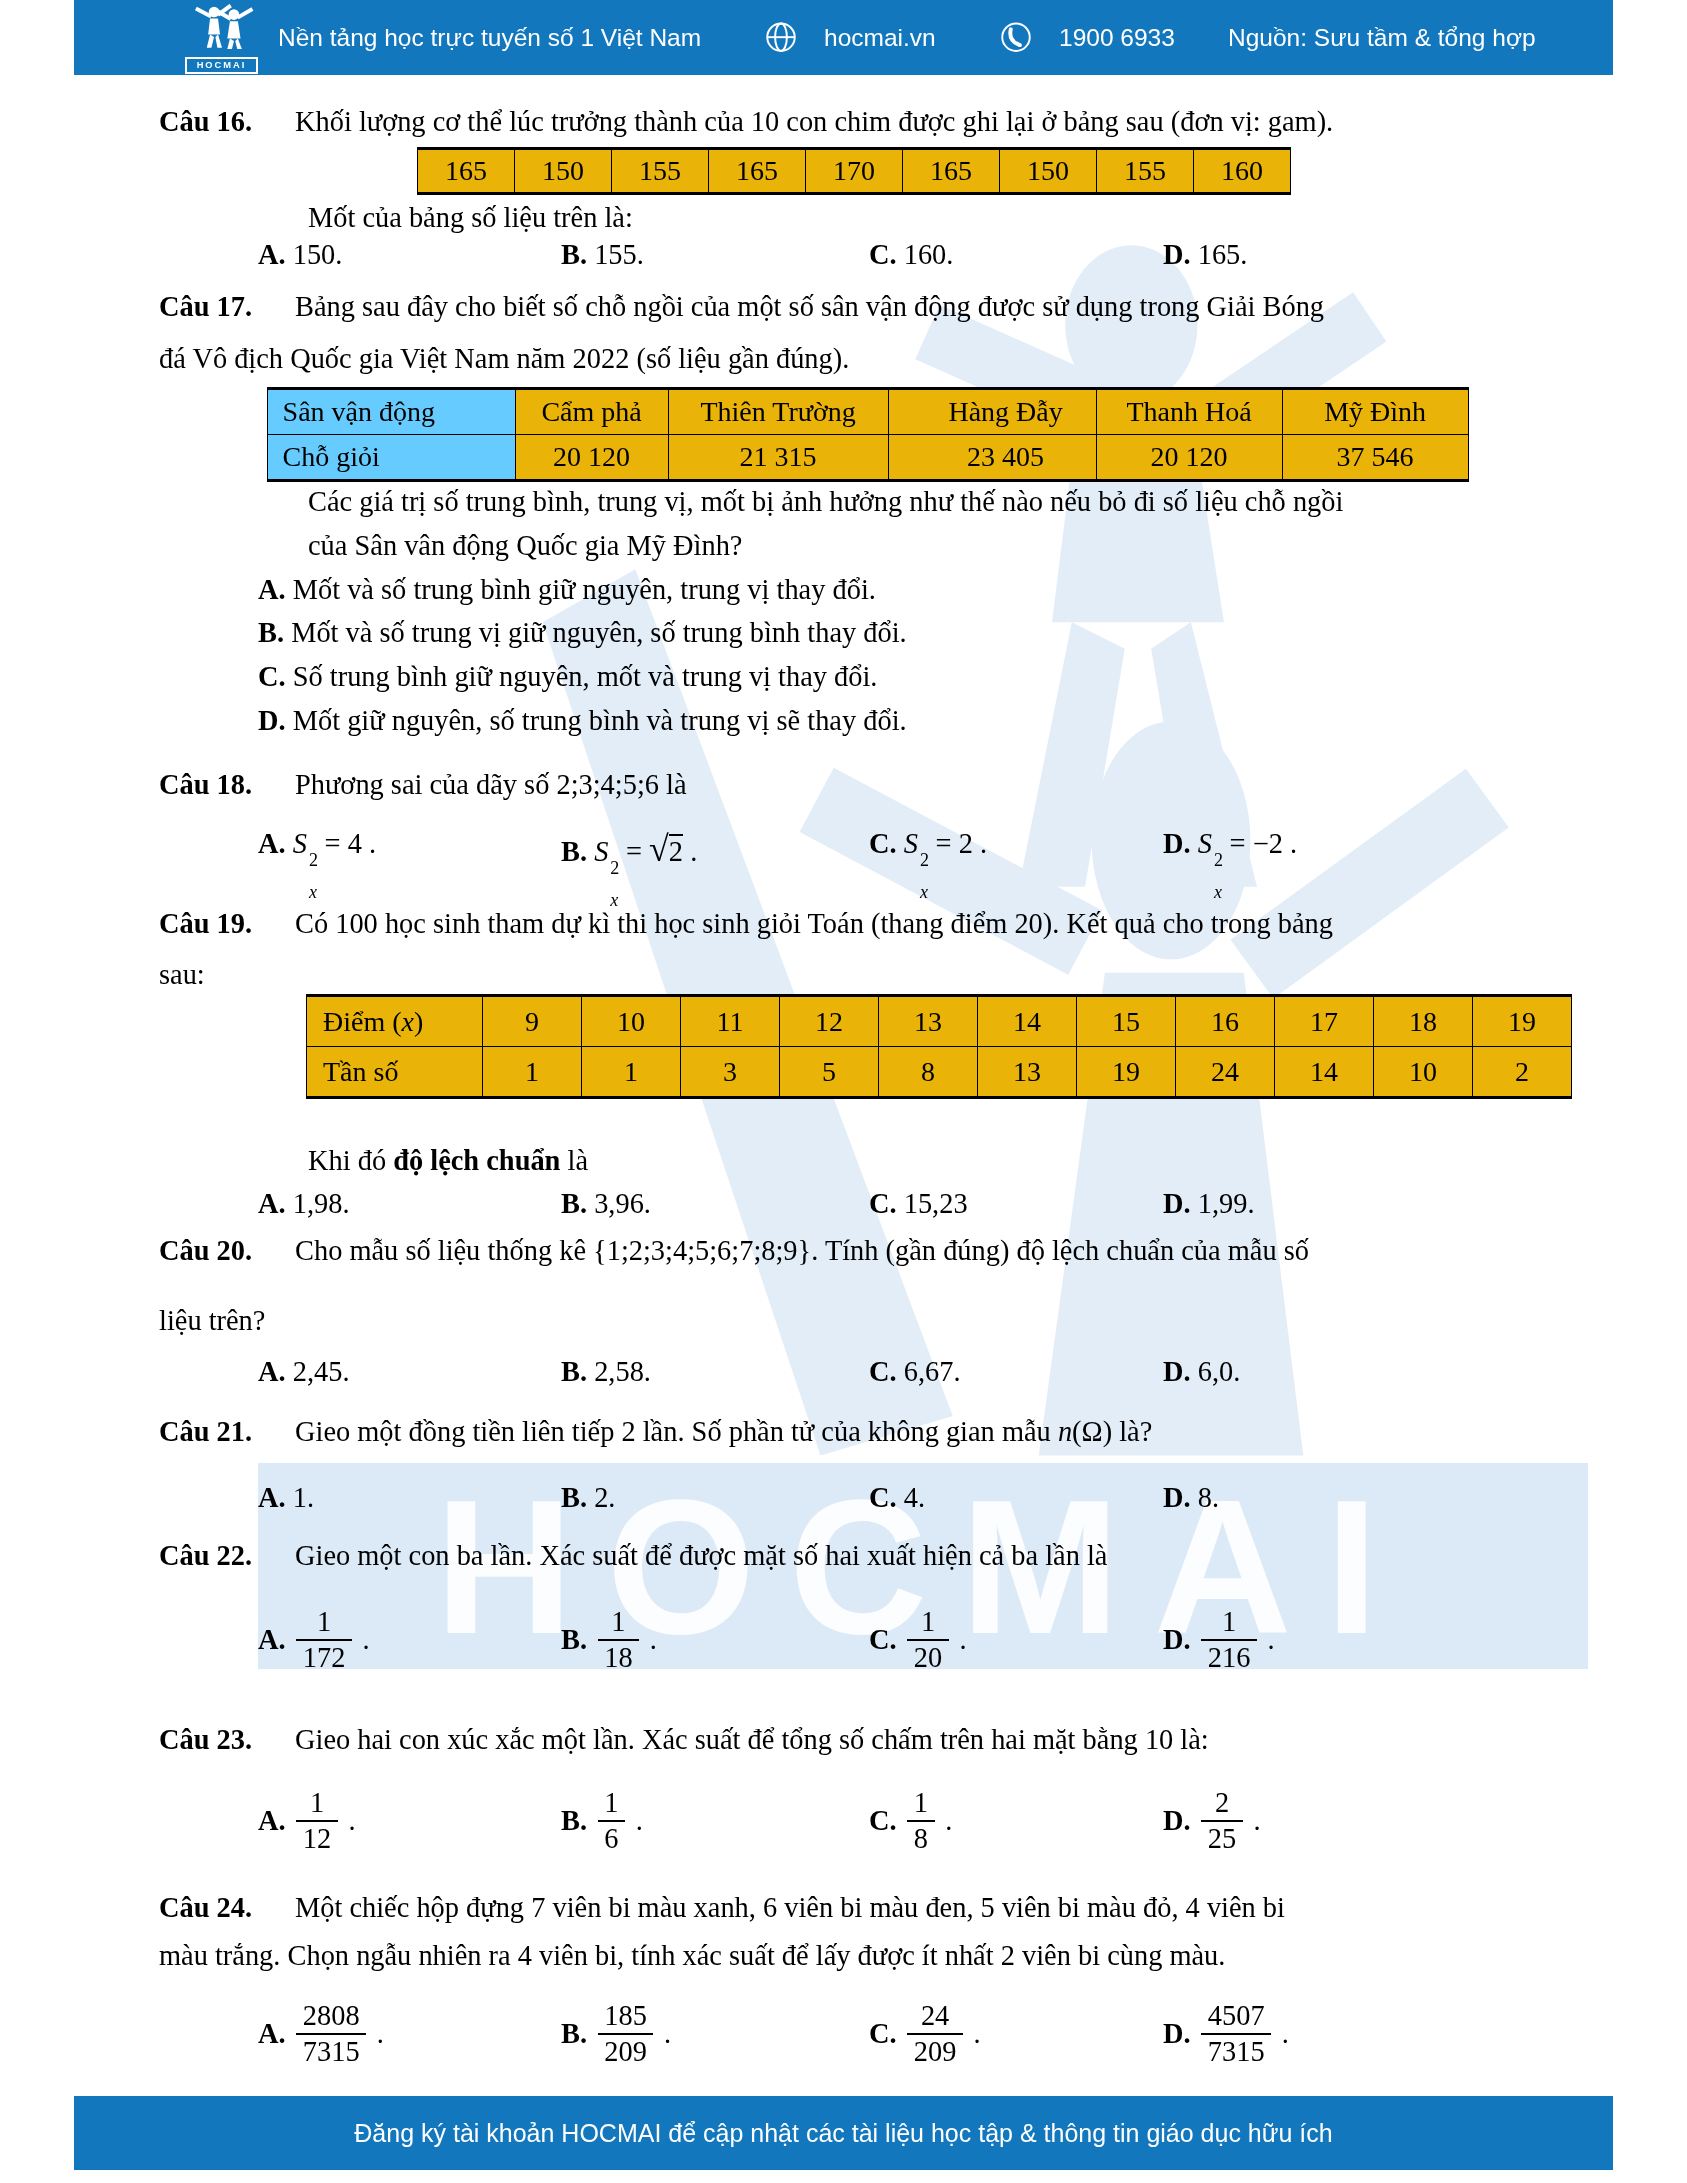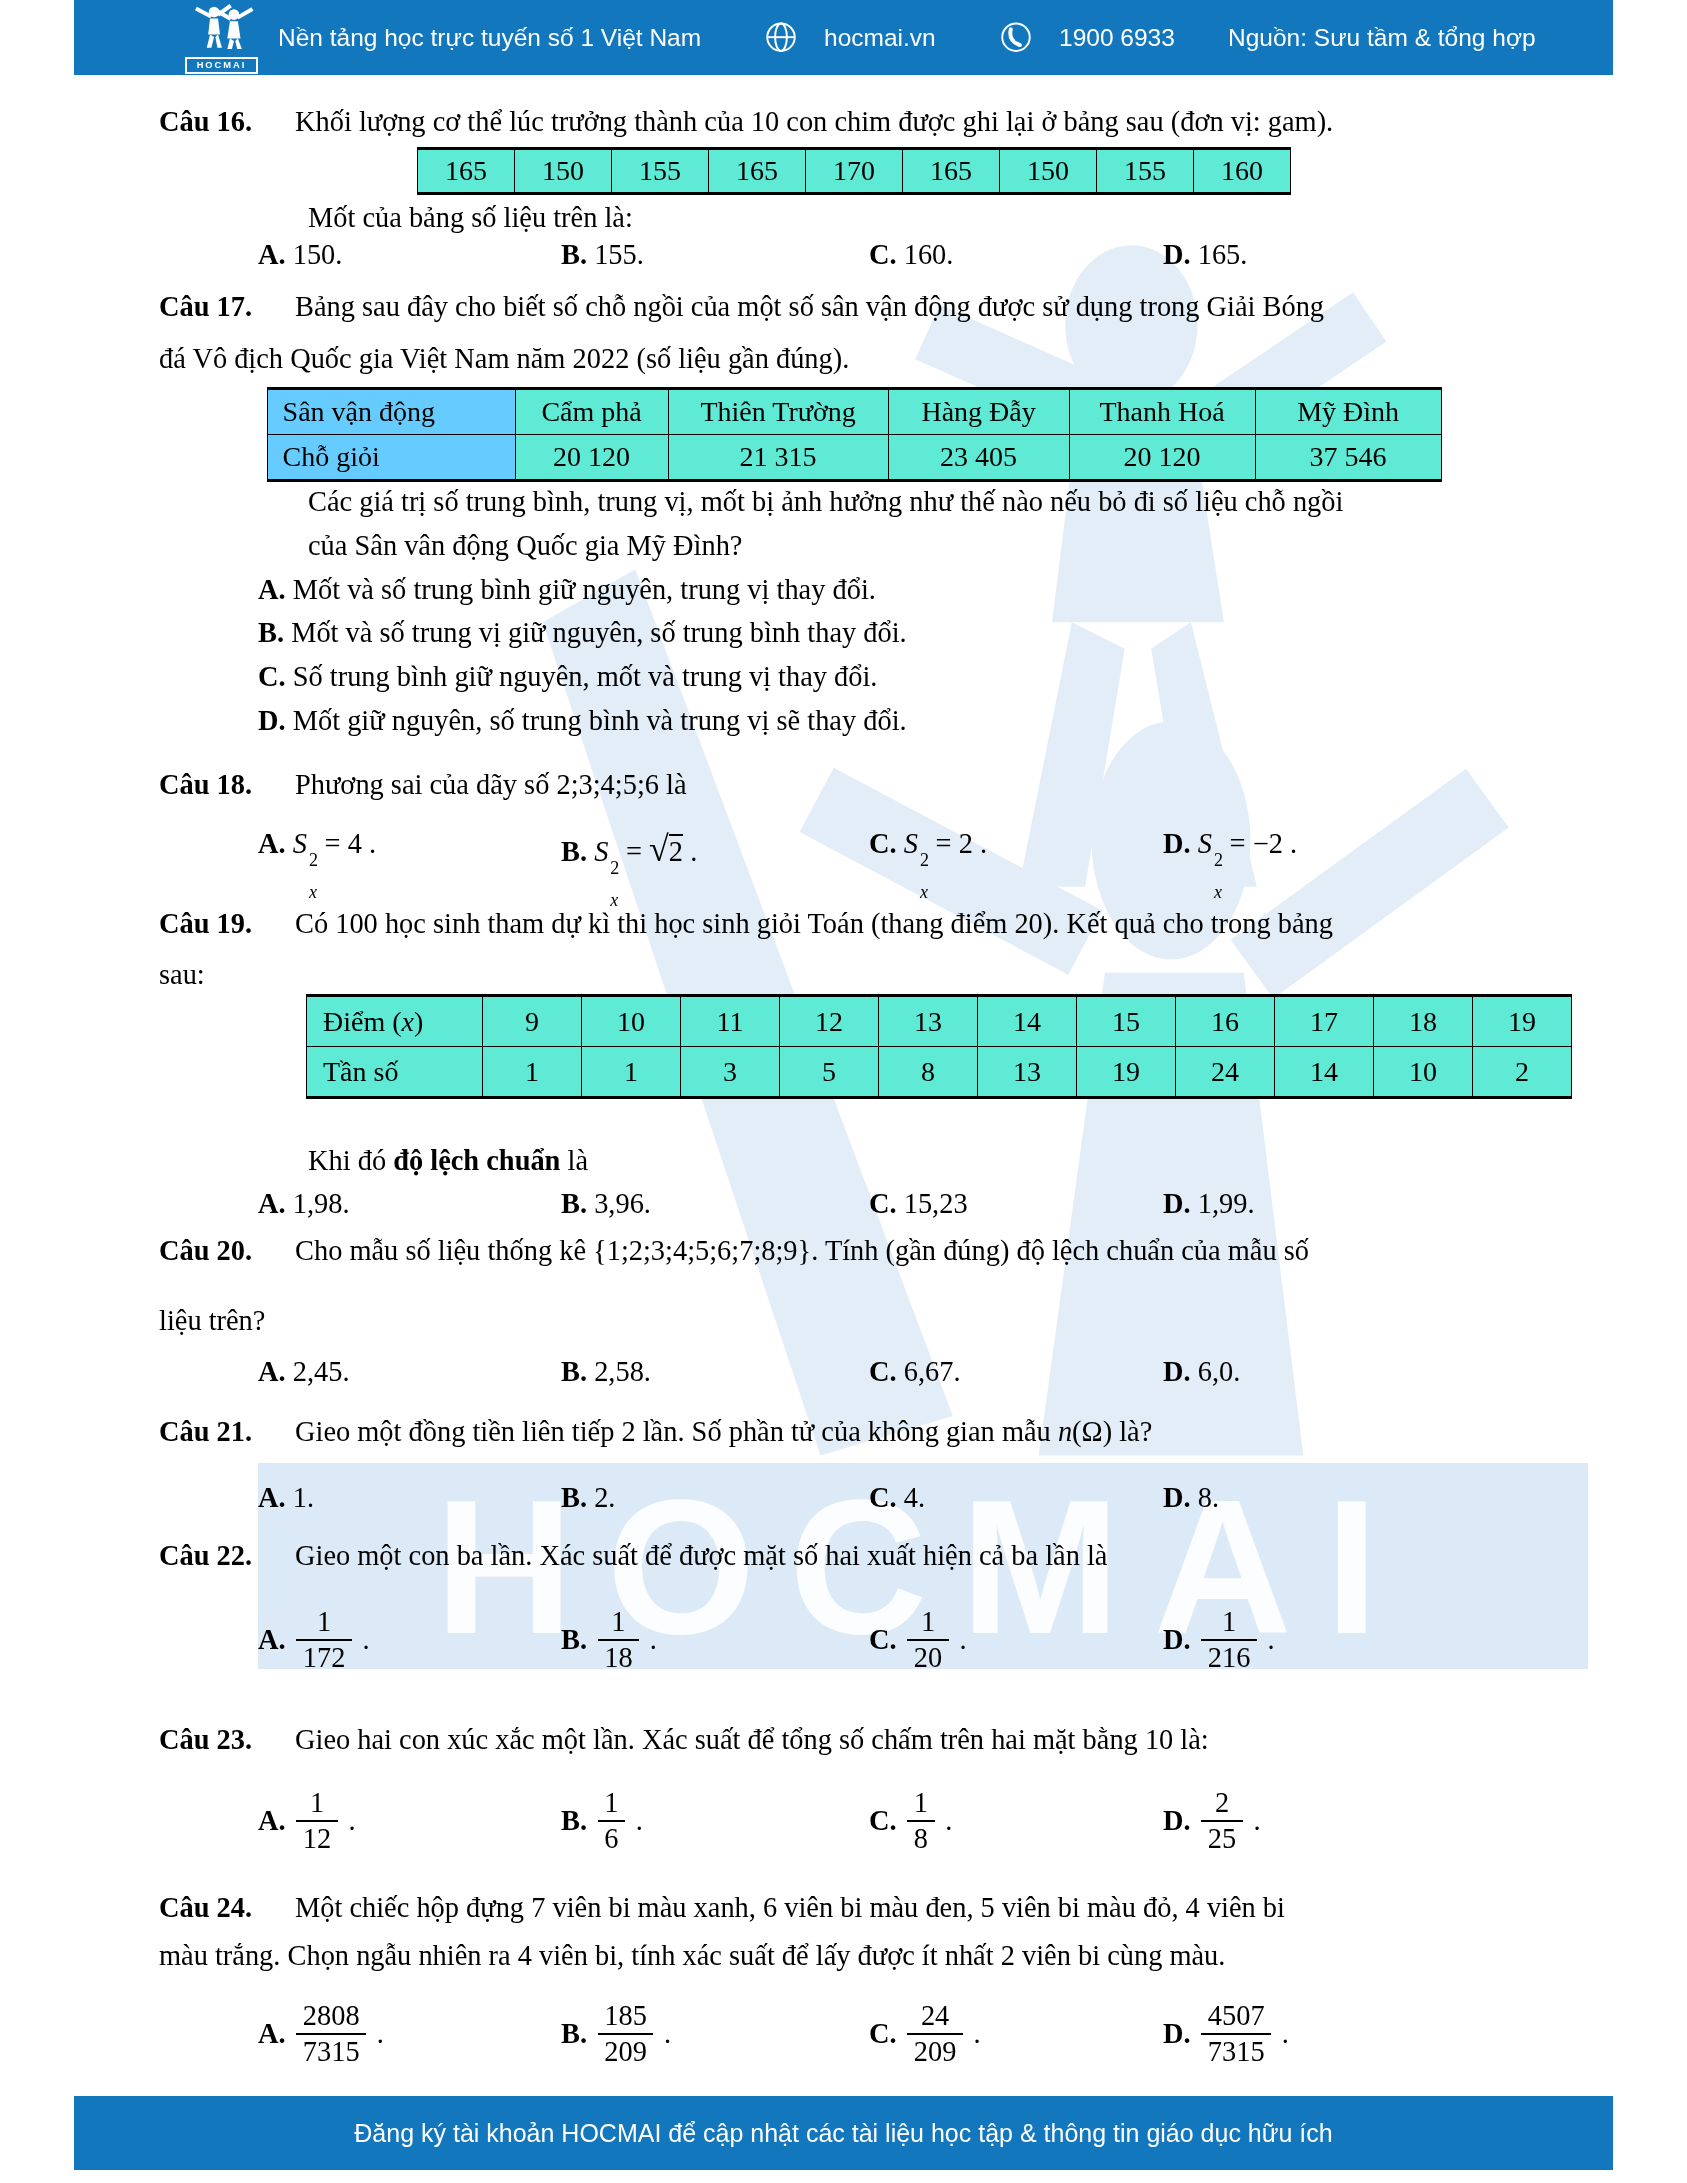--- a/index.html
+++ b/index.html
@@ -22,27 +22,27 @@
            font-family:"Liberation Sans","DejaVu Sans",sans-serif;font-weight:bold;
            font-size:192px;letter-spacing:33px;color:rgba(255,255,255,0.88);}
   
   .line{position:absolute;white-space:nowrap;z-index:2;}
   .qlbl{font-weight:bold;display:inline-block;width:136px;}
   .L{font-weight:bold;}
   .opt{position:absolute;white-space:nowrap;z-index:2;}
   .bold{font-weight:bold;}
   .it{font-style:italic;}
   
-  table{border-collapse:collapse;position:absolute;z-index:2;font-size:28px;background:#5eead4;}
+  table{border-collapse:collapse;position:absolute;z-index:2;font-size:28px;background:#eab308;}
   .vt{border-top:3.3px solid #000;border-bottom:3.3px solid #000;}
   .vt td{border:1.3px solid #000;text-align:center;vertical-align:middle;padding:0;}
   .t16 td{width:96px;height:42px;}
   .t17 td{height:44px;}
   .t17 .w0{width:232px;background:#66ccff;text-align:left;padding-left:14.6px;}
-  .t17 .w1{width:152px;} .t17 .w2{width:219px;margin-left:8px;} .t17 .w3{width:180px;} .t17 .w4{width:185px;} .t17 .w5{width:185px;}
+  .t17 .w1{width:152px;} .t17 .w2{width:219px;margin-left:8px;} .t17 .w3{width:180px;padding-left:27px;} .t17 .w4{width:185px;} .t17 .w5{width:185px;}
   .t19 td{height:49px;}
   .t19 .c0{width:159px;text-align:left;padding-left:16px;}
   .t19 .cv{width:98px;}
   
   .fopt{position:absolute;display:flex;align-items:center;gap:10.6px;height:106px;z-index:2;}
   .frac{display:inline-block;text-align:center;vertical-align:middle;}
   .frac span{display:block;line-height:1.2;padding:0 6.6px;}
   .frac .den{border-top:2px solid #000;}
   
   .ss{display:inline-flex;flex-direction:column;justify-content:space-between;height:50px;

